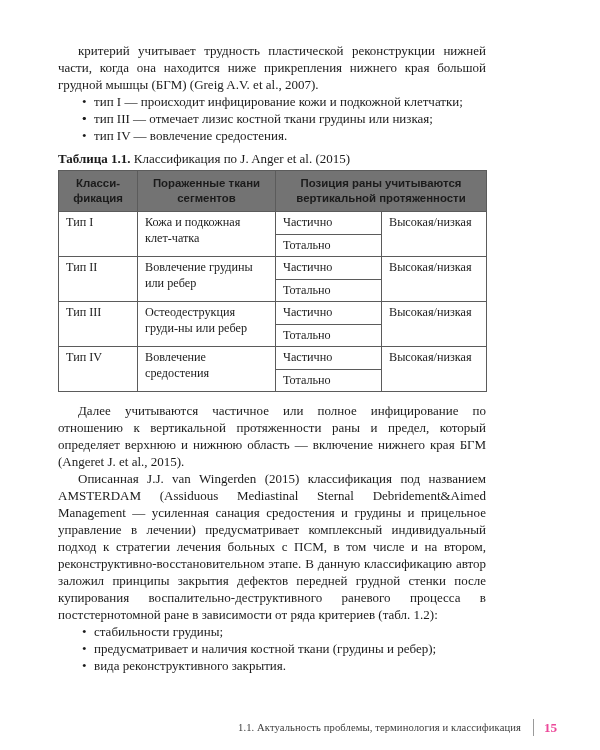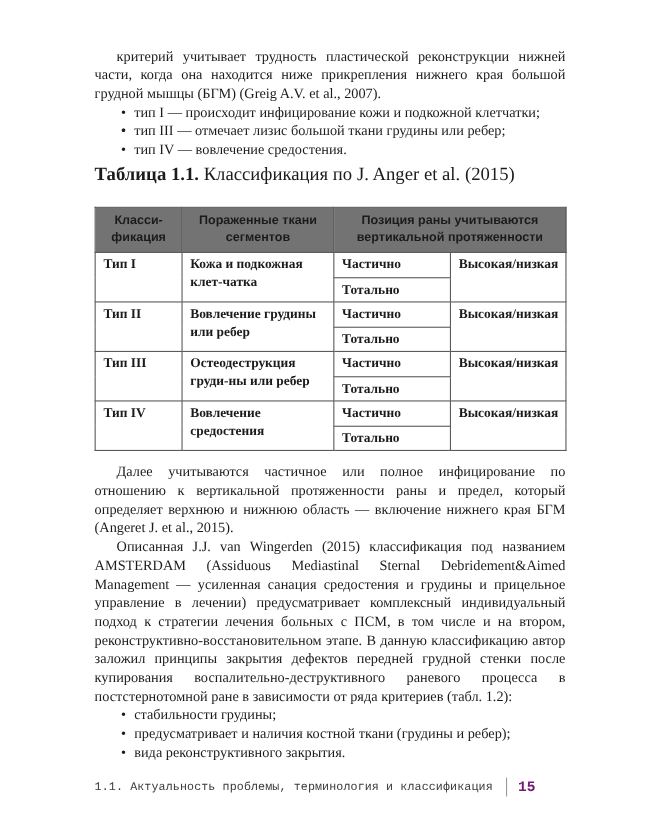--- a/index.html
+++ b/index.html
@@ -14,21 +14,21 @@
     font-family: "Liberation Serif", "DejaVu Serif", serif;
     color: #1b1b1b;
     overflow: hidden;
   }
   .page {
     position: absolute;
     left: 0; top: 0;
     width: 600px;
     height: 750px;
     box-sizing: border-box;
-    padding: 42px 86px 0 86px;
+    padding: 42px 86px 0 58px;
     border-radius: 10px;
   }
   .content {
     width: 428px;
   }
 
   p.para {
     margin: 0;
     font-size: 13.0px;
     line-height: 17.0px;
@@ -52,41 +52,41 @@
   ul.bullets li .dot {
     position: absolute;
     left: 24px;
     top: 0;
     line-height: 17.0px;
     font-size: 13px;
   }
 
   
   .tbl-caption {
-    font-size: 17px;
+    font-size: 13px;
     line-height: 16px;
     margin-top: 7px;
-    margin-bottom: 21px;
+    margin-bottom: 3px;
   }
   .tbl-caption .lbl {
     font-weight: bold;
   }
 
   
   table.cls {
     border-collapse: collapse;
     width: 428px;
     table-layout: fixed;
     font-size: 12.2px;
   }
   table.cls th, table.cls td {
     border: 1px solid #5b5b5b;
     vertical-align: top;
     padding: 3px 6px 3px 7px;
-    font-weight: bold;
+    font-weight: normal;
     text-align: left;
   }
   table.cls thead th {
     background: #737373;
     font-family: "Liberation Sans", "DejaVu Sans", sans-serif;
     font-weight: bold;
     font-size: 11.4px;
     line-height: 14.5px;
     text-align: center;
     padding: 5px 4px 6px 4px;
@@ -102,59 +102,60 @@
 
   td.tot {
     border-top: 1px solid #8b8b8b;
   }
 
   
   .footer {
     position: absolute;
     left: 86px;
     right: 40px;
-    bottom: 26px;
+    bottom: 14px;
     display: flex;
     align-items: center;
-    font-family: Liberation Mono, monospace;
+    justify-content: flex-end;
+    font-family: Liberation Serif, serif;
     color: #3a3a3a;
   }
   .footer .ftext {
     font-size: 10.6px;
     letter-spacing: 0.01em;
     white-space: nowrap;
   }
   .footer .fsep {
     width: 1px;
     height: 17px;
     background: #9a9a9a;
     margin: 0 10px 0 12px;
   }
   .footer .fpage {
     font-size: 13.2px;
     font-weight: bold;
-    color: #701a75;
+    color: #ec4899;
     min-width: 16px;
     text-align: left;
   }
   .sp-10 { height: 10px; }
 </style>
 </head>
 <body>
 
 <div class="page">
   <div class="content">
 
     <p class="para">критерий учитывает трудность пластической реконструкции нижней части, когда она находится ниже прикрепления нижнего края большой грудной мышцы (БГМ) (Greig A.V. et al., 2007).</p>
 
 
     <ul class="bullets">
       <li><span class="dot">•</span><span>тип I — происходит инфицирование кожи и подкожной клетчатки;</span></li>
       <li><span class="dot">•</span></li>
-      <li><span class="dot">•</span><span>тип III — отмечает лизис большой ткани грудины или ребер;</span></li>
+      <li><span class="dot">•</span><span>тип III — отмечает лизис костной ткани грудины или низкая;</span></li>
       <li><span class="dot">•</span><span>тип IV — вовлечение средостения.</span></li>
     </ul>
 
     <div class="tbl-caption">
       <span class="lbl">Таблица 1.1.</span>
       <span>Классификация по J. Anger et al. (2015)</span>
     </div>
 
     <table class="cls">
       <colgroup>

